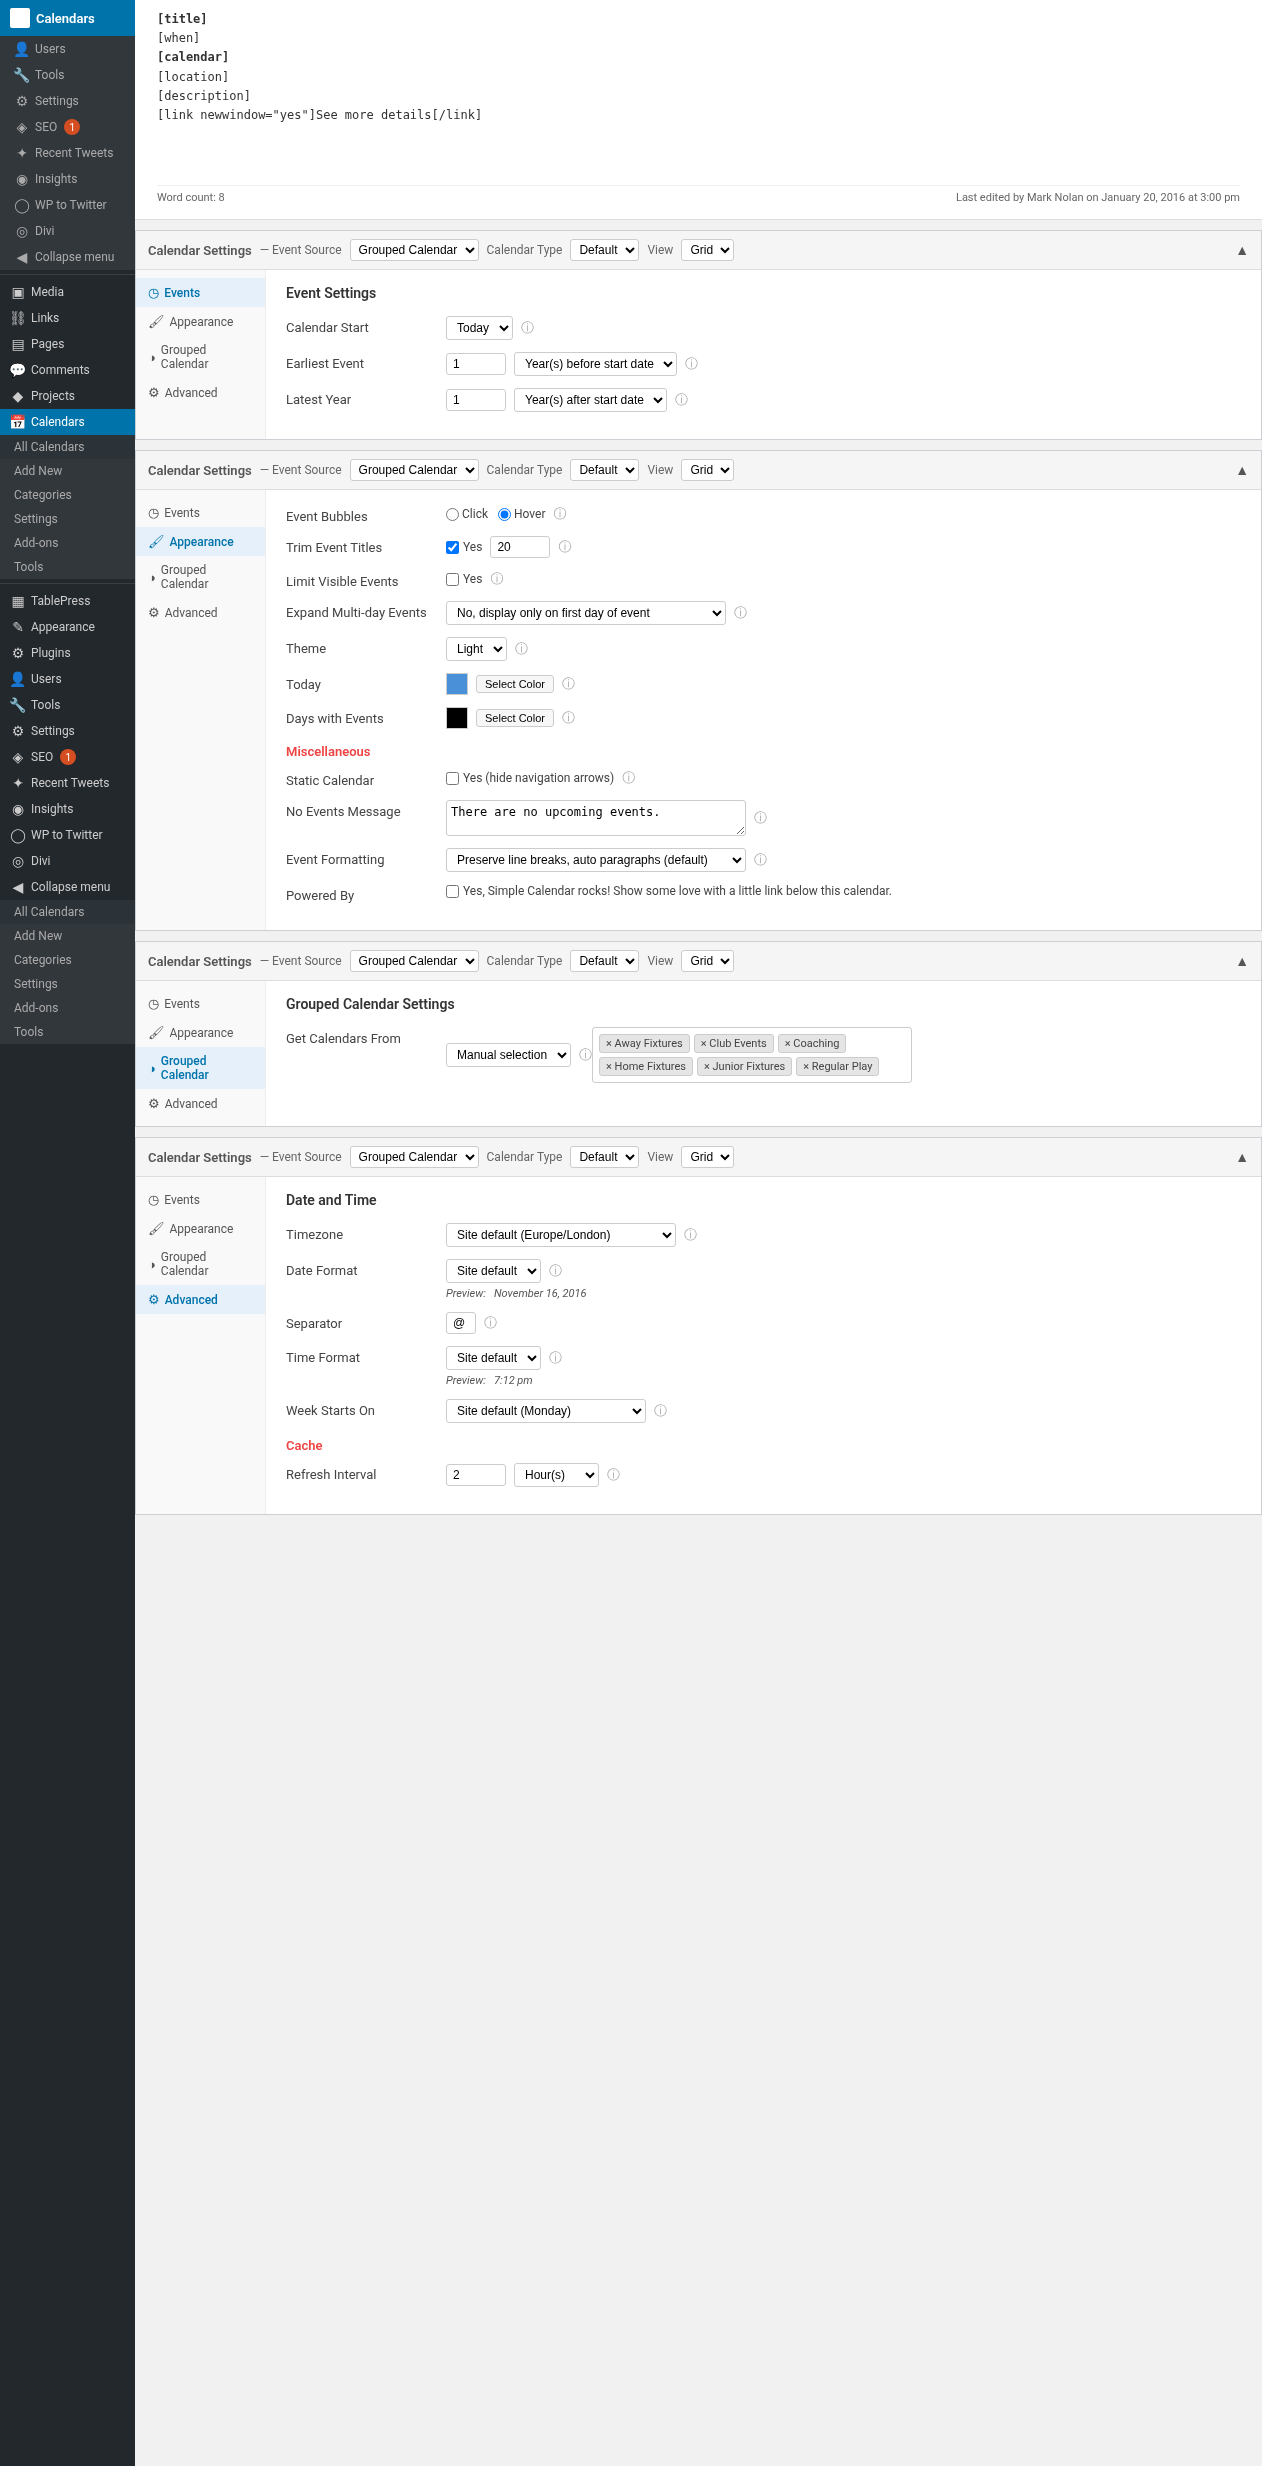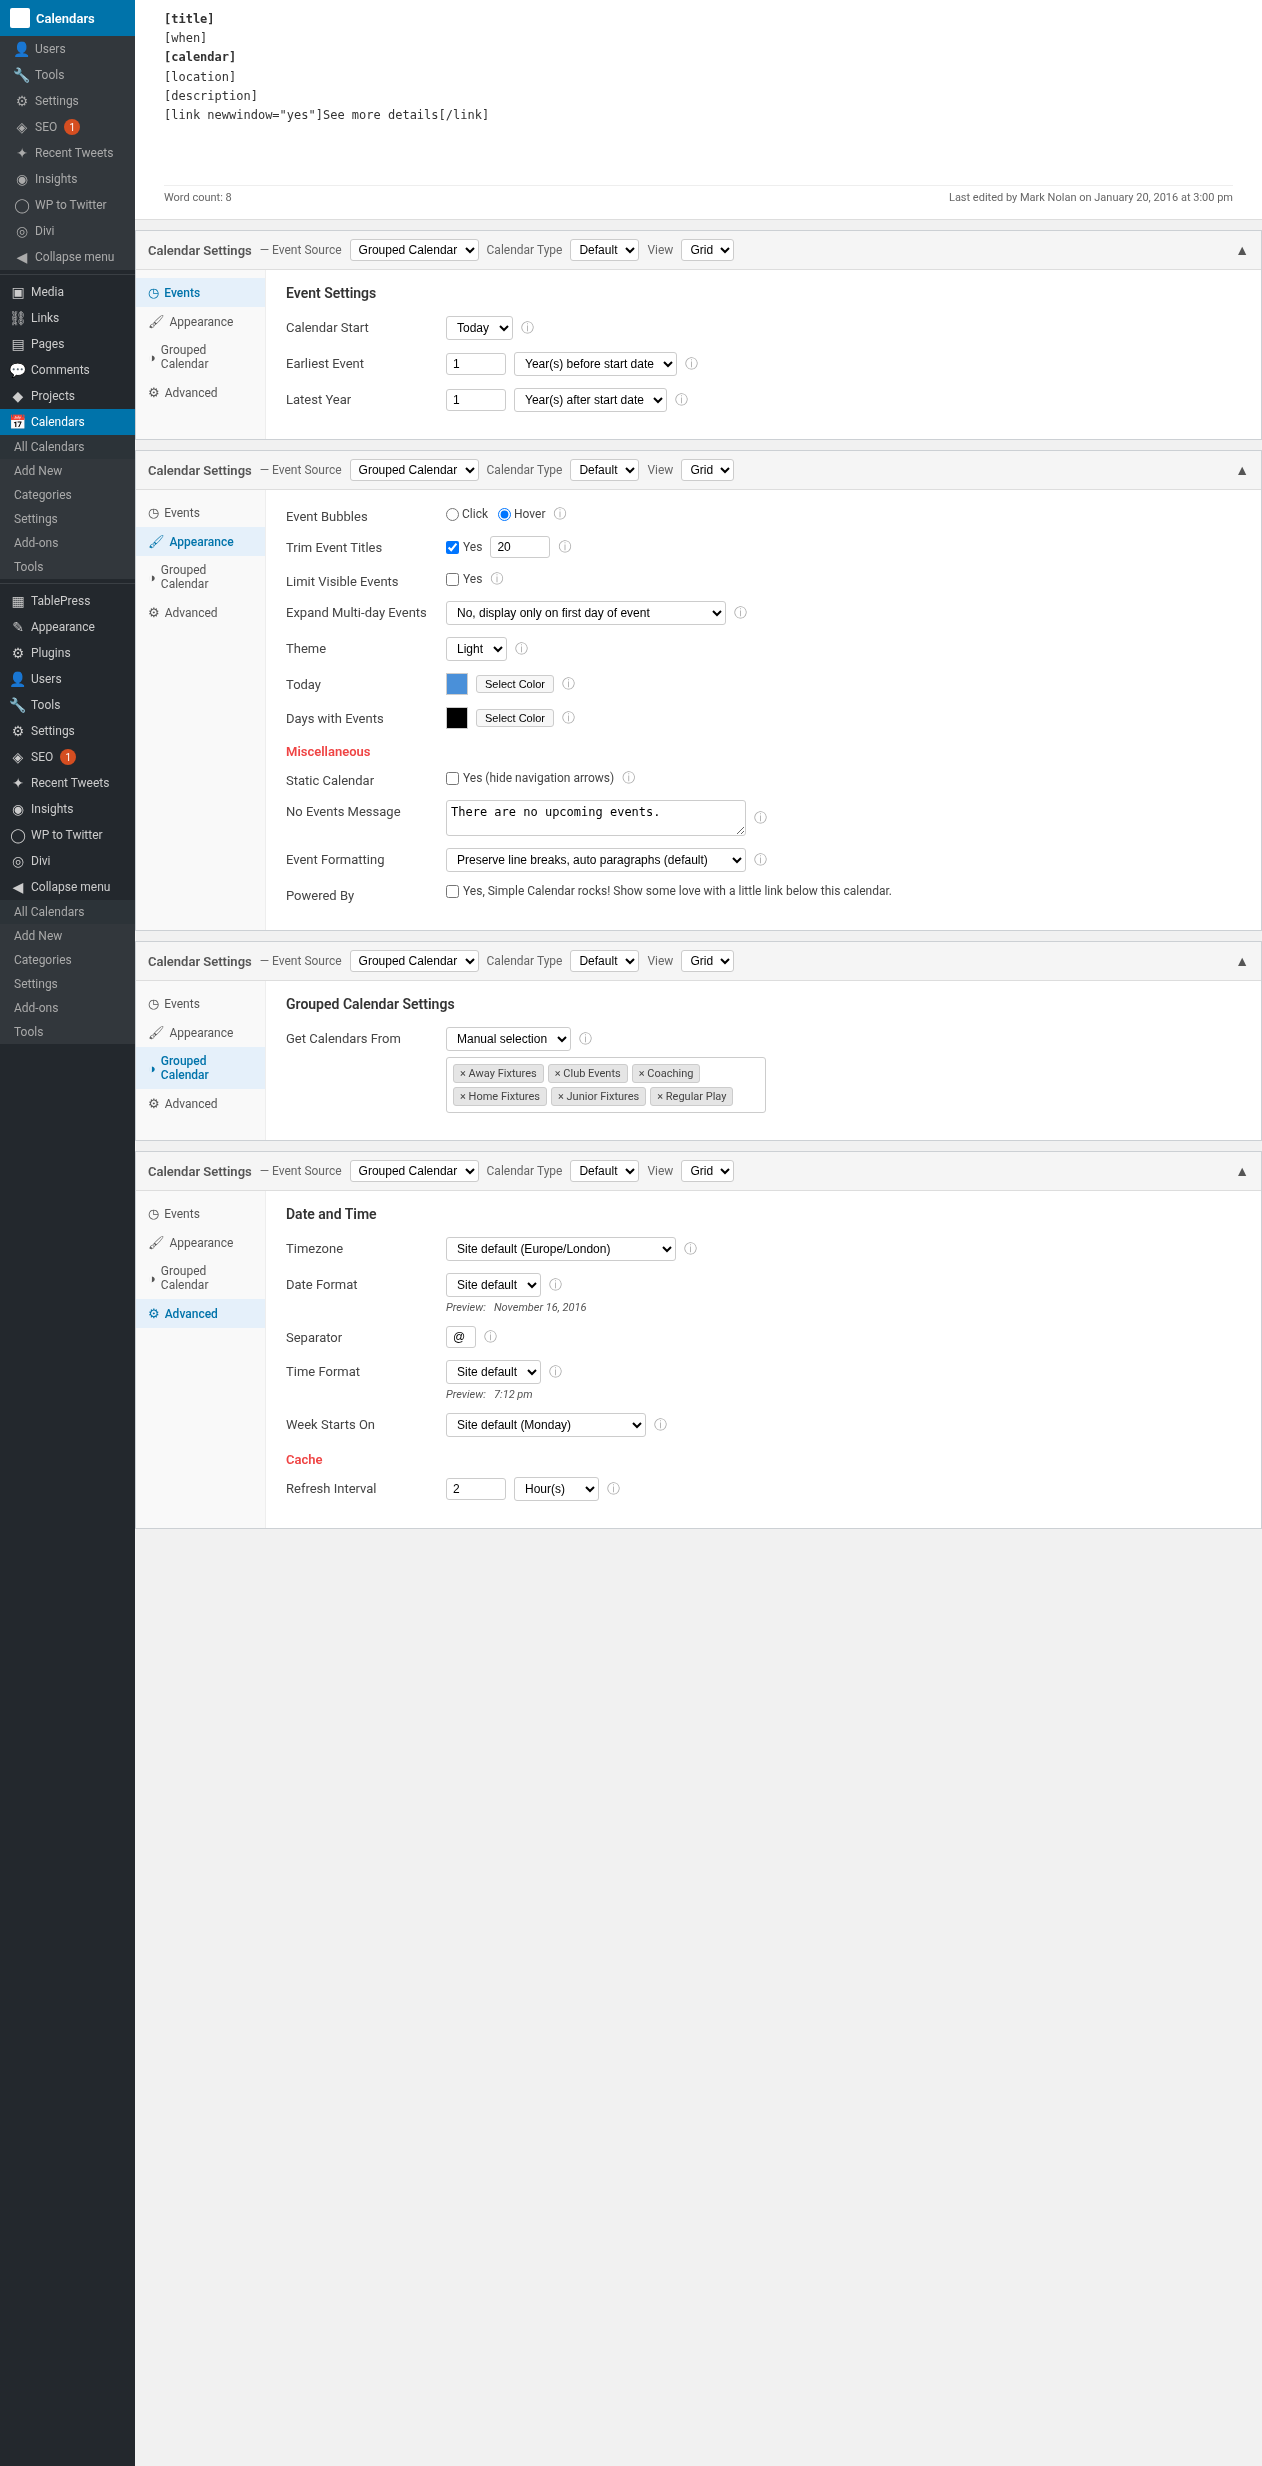--- a/index.html
+++ b/index.html
@@ -16,21 +16,21 @@
     .sidebar-item .s-icon { width: 16px; height: 16px; display: inline-flex; align-items: center; justify-content: center; font-size: 14px; flex-shrink: 0; }
     .sidebar-divider { border-top: 1px solid #3a3f44; margin: 4px 0; }
     .sidebar-submenu { background: #32373c; }
     .sidebar-submenu .sidebar-item { padding-left: 14px; font-size: 12px; color: #aaa; }
     .badge { background: #d54e21; color: white; border-radius: 50%; width: 16px; height: 16px; font-size: 10px; display: inline-flex; align-items: center; justify-content: center; margin-left: 2px; }
 
     
     .main { flex: 1; padding: 0; }
 
     
-    .editor-area { background: white; margin: 0; padding: 10px 29px; border-bottom: 1px solid #ddd; }
+    .editor-area { background: white; margin: 0; padding: 10px 22px; border-bottom: 1px solid #ddd; }
     .editor-content { font-family: monospace; font-size: 12px; color: #333; line-height: 1.6; }
     .editor-footer { display: flex; justify-content: space-between; margin-top: 60px; font-size: 11px; color: #666; padding: 5px 0; border-top: 1px solid #eee; }
 
     
     .cal-panel { background: white; margin: 10px 0; border: 1px solid #ccd0d4; }
     .cal-header { background: #f5f5f5; border-bottom: 1px solid #ddd; padding: 8px 12px; display: flex; align-items: center; gap: 8px; font-size: 13px; }
     .cal-header-title { font-weight: 600; color: #555; }
     .cal-header-label { color: #666; font-size: 12px; }
     .cal-header select { font-size: 12px; padding: 2px 4px; border: 1px solid #ccc; border-radius: 3px; background: white; }
     .cal-header .spacer { flex: 1; }
@@ -517,21 +517,21 @@
           <span class="nav-icon">⚙</span>
           <span>Advanced</span>
         </div>
       </div>
       <div class="cal-content">
         <div class="cal-section-title">Grouped Calendar Settings</div>
 
         <div class="form-row">
           <div class="form-label">Get Calendars From</div>
           <div class="form-control">
-            <div style="display:flex; flex-direction:column; gap:6px;">
+            <div style="display:flex; flex-direction:row; ">
               <div style="display:flex; align-items:center; gap:8px;">
                 <select class="form-select">
                   <option>Manual selection</option>
                   <option>All</option>
                 </select>
                 <span class="info-icon">ⓘ</span>
               </div>
               <div class="tags-container">
                 <span class="tag">× Away Fixtures</span>
                 <span class="tag">× Club Events</span>

